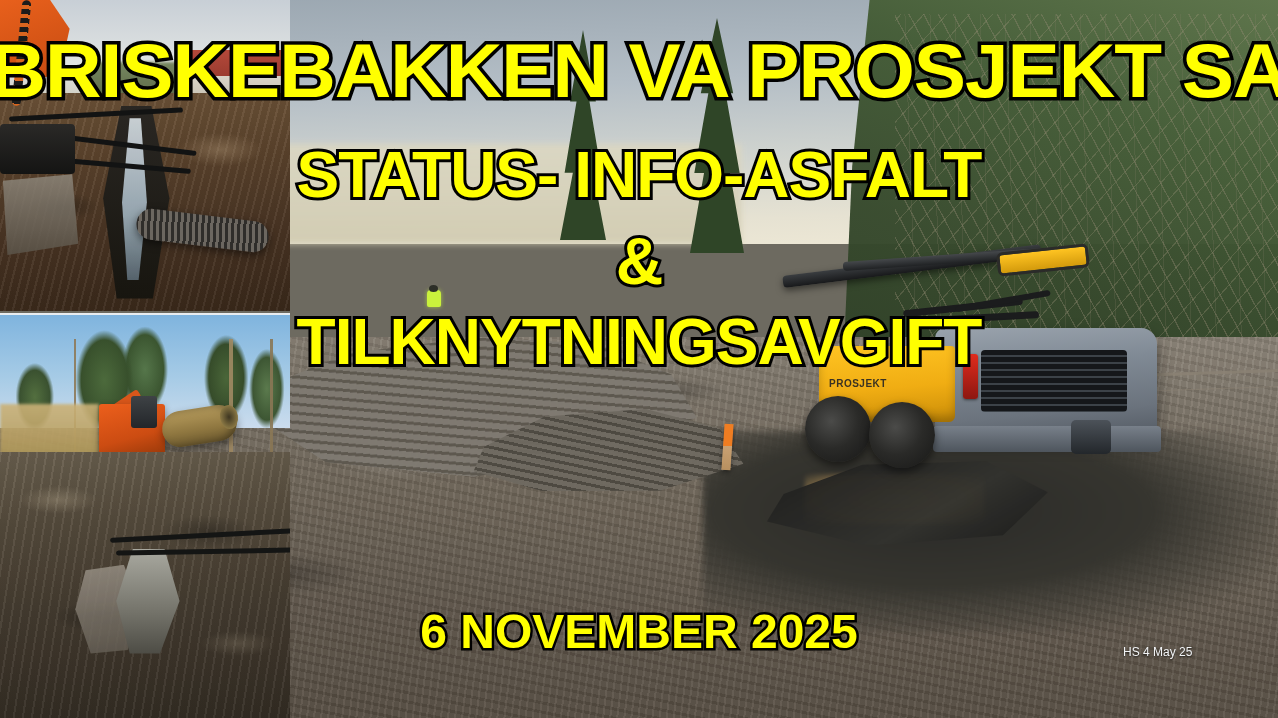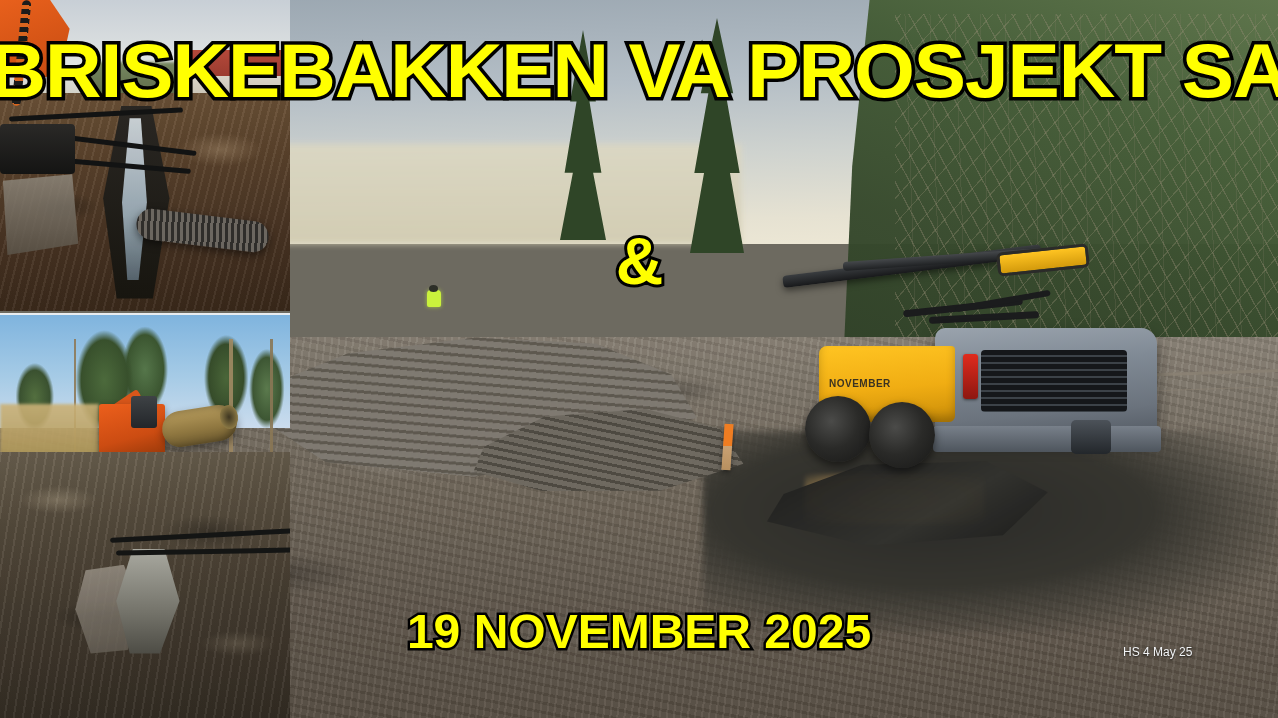--- a/index.html
+++ b/index.html
@@ -407,21 +407,21 @@
       <div class="mast-yellow"></div>
       <div class="hose" style="left:120px;top:54px;width:120px;height:7px;transform:rotate(-6deg);"></div>
       <div class="hose" style="left:146px;top:64px;width:110px;height:7px;transform:rotate(-3deg);"></div>
       <div class="hose" style="left:172px;top:48px;width:96px;height:6px;transform:rotate(-10deg);"></div>
       <div class="rear-body"></div>
       <div class="grille"></div>
       <div class="extinguisher"></div>
       <div class="bumper"></div>
       <div class="winch"></div>
       <div class="yellow-body"></div>
-      <div class="brand">NOVEMBER</div>
+      <div class="brand">PROSJEKT</div>
       <div class="wheel w1"></div>
       <div class="wheel w2"></div>
     </div>
   </div>
 
   <div class="inset inset-top">
     <div class="i1-sky"></div>
     <div class="i1-hedge"></div>
     <div class="i1-house"></div>
     <div class="i1-dirt"></div>
@@ -451,21 +451,23 @@
     <div class="i2-dirt"></div>
     <div class="i2-dirt-tex"></div>
     <div class="i2-rock"></div>
     <div class="i2-trenchwater"></div>
     <div class="i2-cable" style="left:38%;top:54%;width:64%;transform:rotate(-3deg);"></div>
     <div class="i2-cable" style="left:40%;top:58%;width:62%;transform:rotate(-1deg);"></div>
   </div>
 
   <div class="txt" id="title-main">BRISKEBAKKEN VA PROSJEKT SA</div>
 
+  <div class="txt" id="subtitle-1">STATUS- INFO-ASFALT</div>
 
   <div class="txt" id="subtitle-amp">&amp;</div>
 
-
-  <div class="txt" id="date-line">19 NOVEMBER 2025</div>
+  <div class="txt" id="subtitle-2">TILKNYTNINGSAVGIFT</div>
+
+  <div class="txt" id="date-line">6 NOVEMBER 2025</div>
 
   <div id="watermark">HS 4 May 25</div>
 
 </div>
 
 </body></html>

